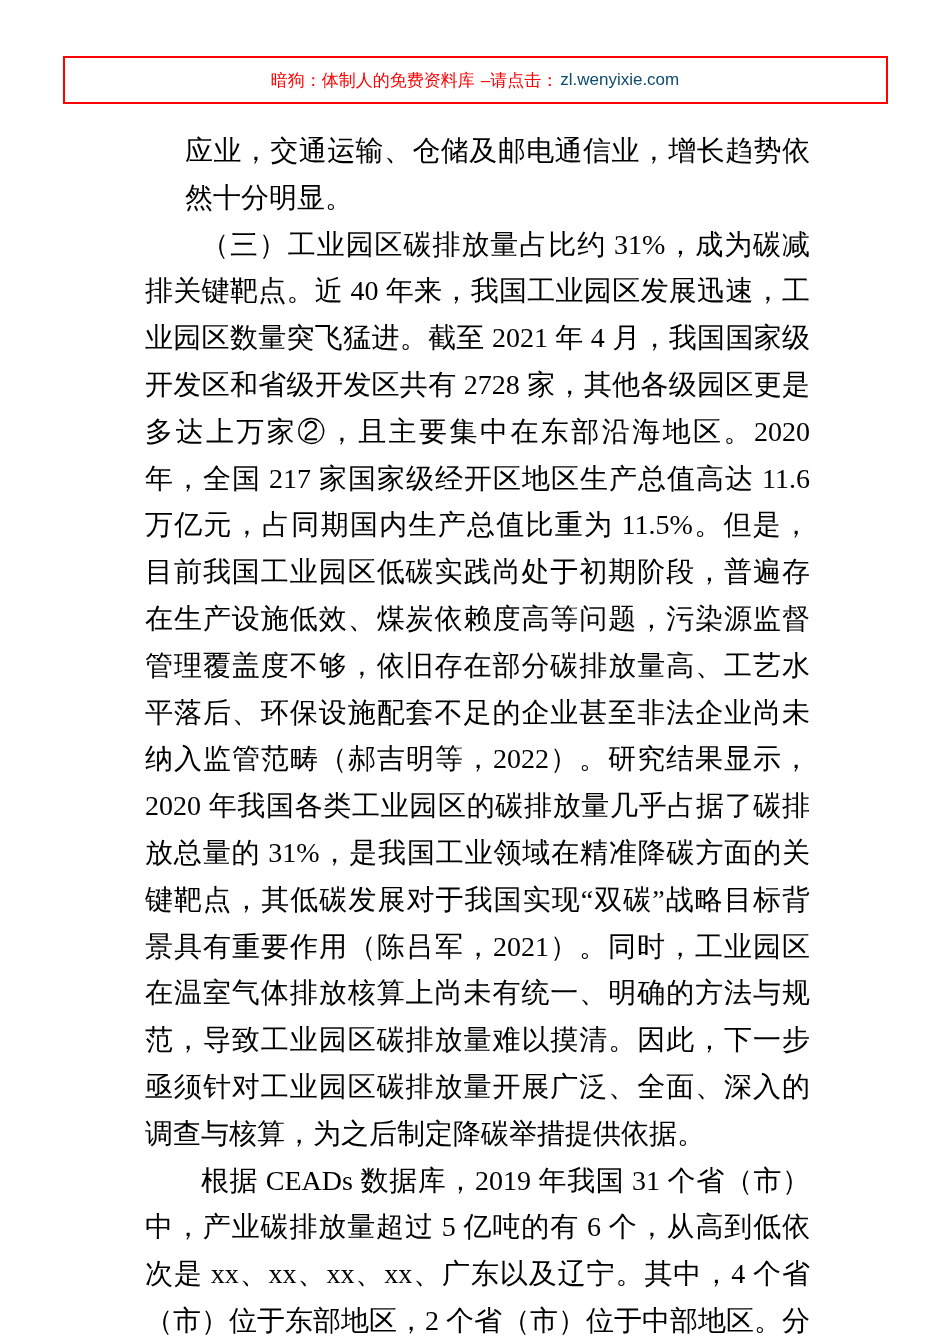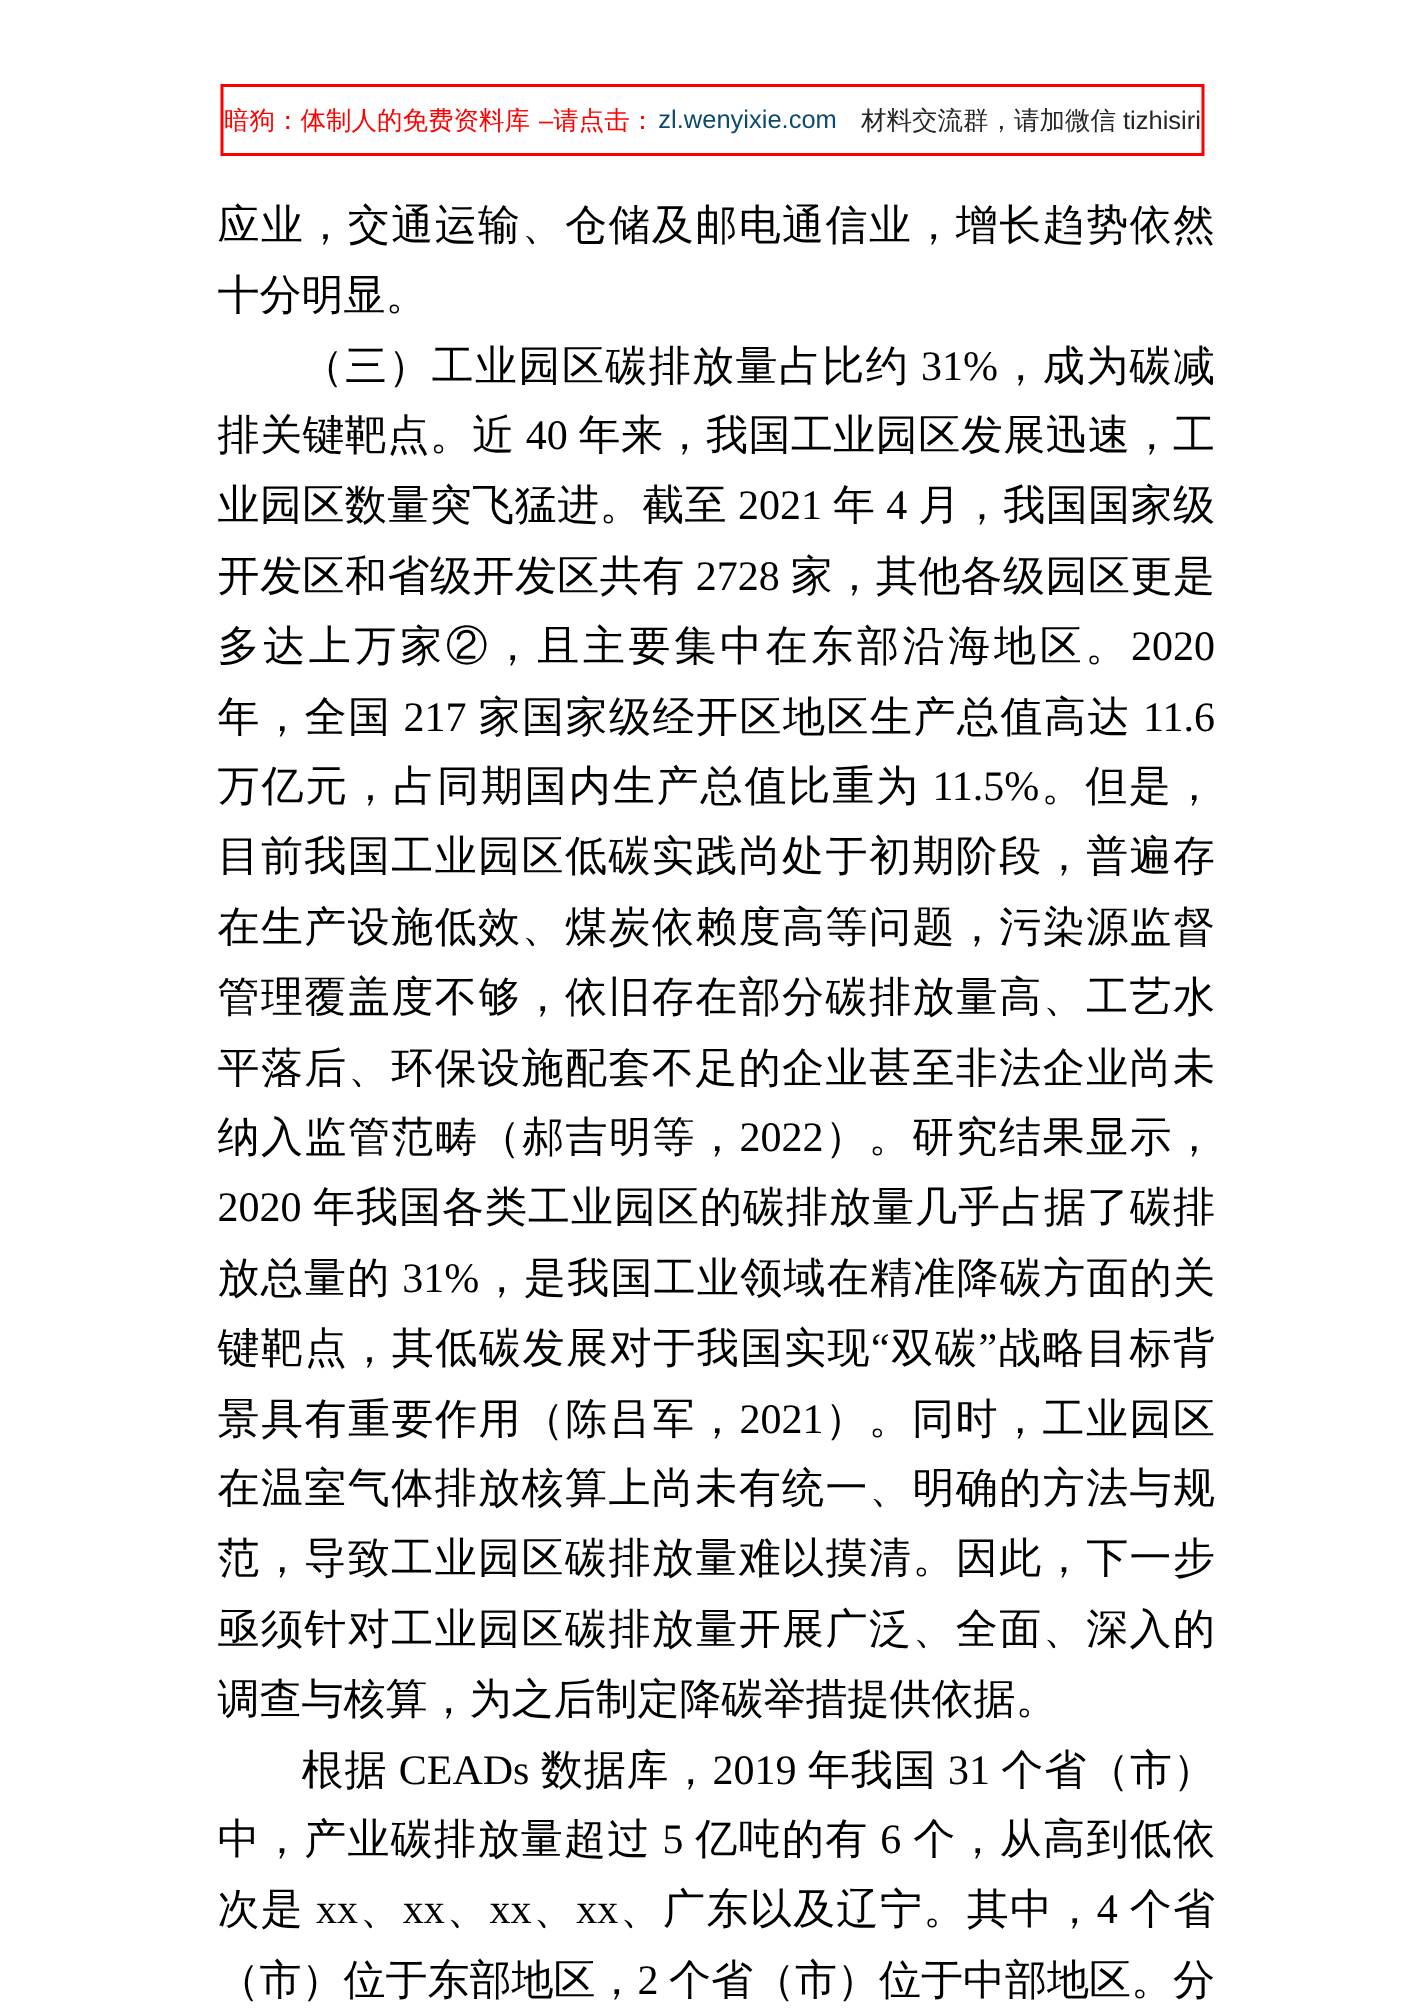--- a/index.html
+++ b/index.html
@@ -7,21 +7,21 @@
   body {
     width: 950px;
     height: 1344px;
     background: #ffffff;
     overflow: hidden;
     font-family: "Liberation Serif", "DejaVu Serif", serif;
     position: relative;
   }
   
   .header-box {
-    width: 656px;
+    width: 825px;
     height: 48px;
     margin: 56px auto 0 auto;
     border: 2px solid #ff0000;
     display: flex;
     align-items: center;
     justify-content: center;
     font-family: "Liberation Sans", "DejaVu Sans", sans-serif;
     font-size: 17px;
     white-space: nowrap;
   }
@@ -45,29 +45,29 @@
     color: #000000;
     text-align: justify;
     text-justify: inter-ideograph;
   }
   .doc p {
     text-indent: 2em;
     margin: 0;
   }
   .doc p.no-indent {
     text-indent: 0;
+    margin-left: 40px;
   }
 </style>
 </head>
 <body>
 
 <div class="header-box">
   <span class="red site-name">暗狗：体制人的免费资料库</span>
   <span class="red">–请点击：</span>
   <a class="link">zl.wenyixie.com</a>
-  <span class="note">材料交流群，请加微信 tizhisiri</span>
 </div>
 
 <div class="doc">
     <p class="no-indent">应业，交通运输、仓储及邮电通信业，增长趋势依然十分明显。</p>
     <p>（三）工业园区碳排放量占比约 31%，成为碳减排关键靶点。近 40 年来，我国工业园区发展迅速，工业园区数量突飞猛进。截至 2021 年 4 月，我国国家级开发区和省级开发区共有 2728 家，其他各级园区更是多达上万家②，且主要集中在东部沿海地区。2020 年，全国 217 家国家级经开区地区生产总值高达 11.6 万亿元，占同期国内生产总值比重为 11.5%。但是，目前我国工业园区低碳实践尚处于初期阶段，普遍存在生产设施低效、煤炭依赖度高等问题，污染源监督管理覆盖度不够，依旧存在部分碳排放量高、工艺水平落后、环保设施配套不足的企业甚至非法企业尚未纳入监管范畴（郝吉明等，2022）。研究结果显示，2020 年我国各类工业园区的碳排放量几乎占据了碳排放总量的 31%，是我国工业领域在精准降碳方面的关键靶点，其低碳发展对于我国实现“双碳”战略目标背景具有重要作用（陈吕军，2021）。同时，工业园区在温室气体排放核算上尚未有统一、明确的方法与规范，导致工业园区碳排放量难以摸清。因此，下一步亟须针对工业园区碳排放量开展广泛、全面、深入的调查与核算，为之后制定降碳举措提供依据。</p>
     <p>根据 CEADs 数据库，2019 年我国 31 个省（市）中，产业碳排放量超过 5 亿吨的有 6 个，从高到低依次是 xx、xx、xx、xx、广东以及辽宁。其中，4 个省（市）位于东部地区，2 个省（市）位于中部地区。分地区看，东部地区省（市）产业碳排</p>
   </div>
 
 </body></html>

